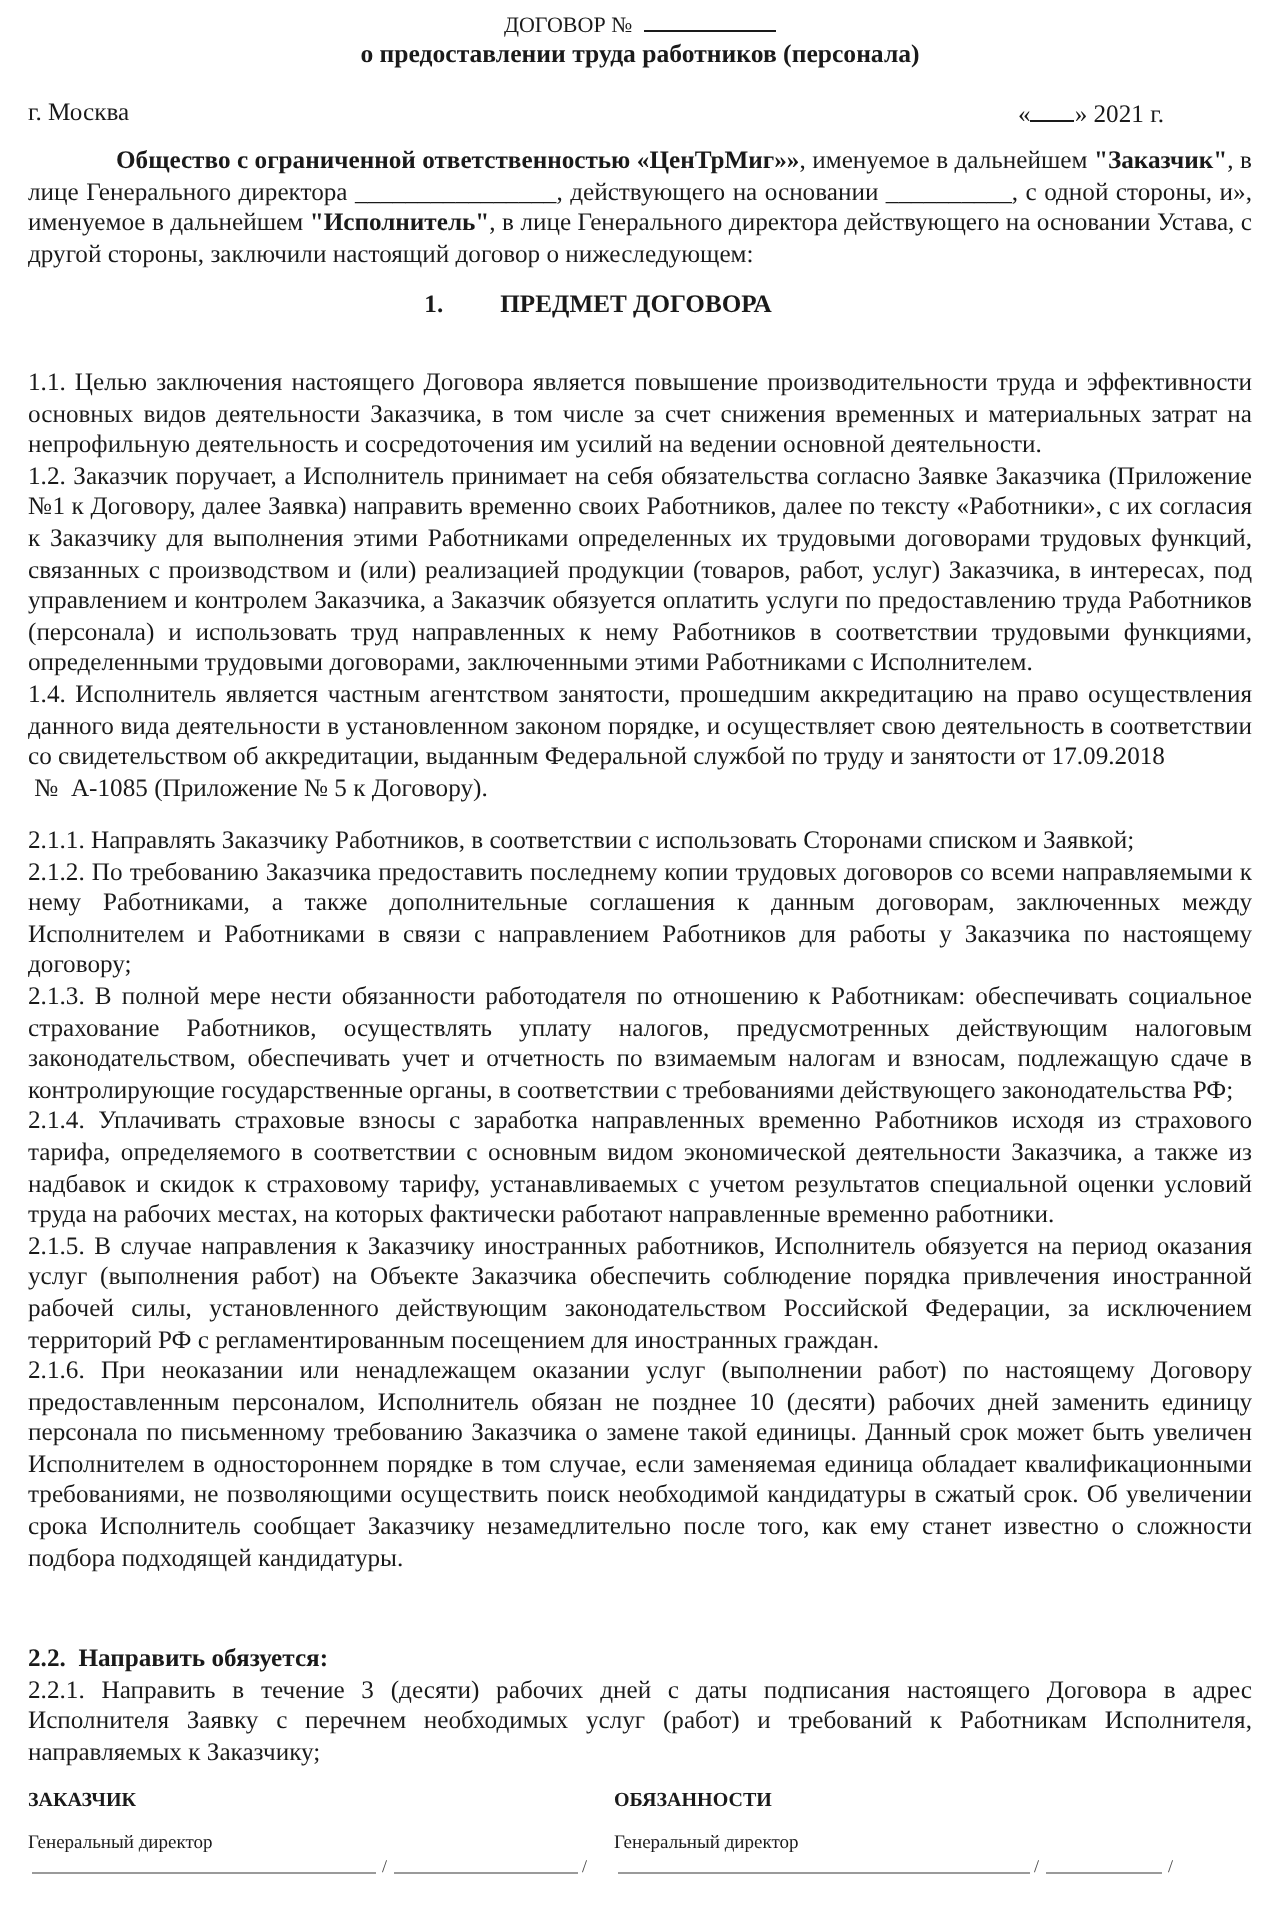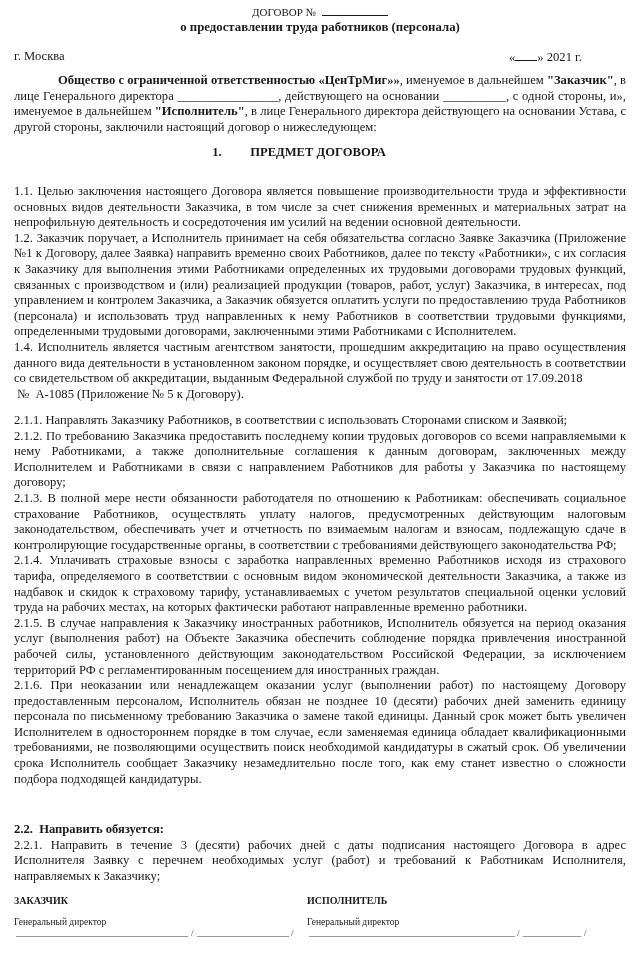--- a/index.html
+++ b/index.html
@@ -74,21 +74,21 @@
   <div class="sign" style="top:895px; left:14px;">
     <div class="head">ЗАКАЗЧИК</div>
   </div>
   <div class="sign" style="top:916px; left:14px;">Генеральный директор</div>
   <div class="sig-line" style="top:936px; left:16px; width:172px;"></div>
   <div class="slash" style="top:926px; left:191px;">/</div>
   <div class="sig-line" style="top:936px; left:197px; width:92px;"></div>
   <div class="slash" style="top:926px; left:291px;">/</div>
 
   <div class="sign" style="top:895px; left:307px;">
-    <div class="head">ИСПОЛНИТЕЛЬ</div>
+    <div class="head">ОБЯЗАННОСТИ</div>
   </div>
   <div class="sign" style="top:916px; left:307px;">Генеральный директор</div>
   <div class="sig-line" style="top:936px; left:309px; width:206px;"></div>
   <div class="slash" style="top:926px; left:517px;">/</div>
   <div class="sig-line" style="top:936px; left:523px; width:58px;"></div>
   <div class="slash" style="top:926px; left:584px;">/</div>
 
 </div>
 
 </body></html>

